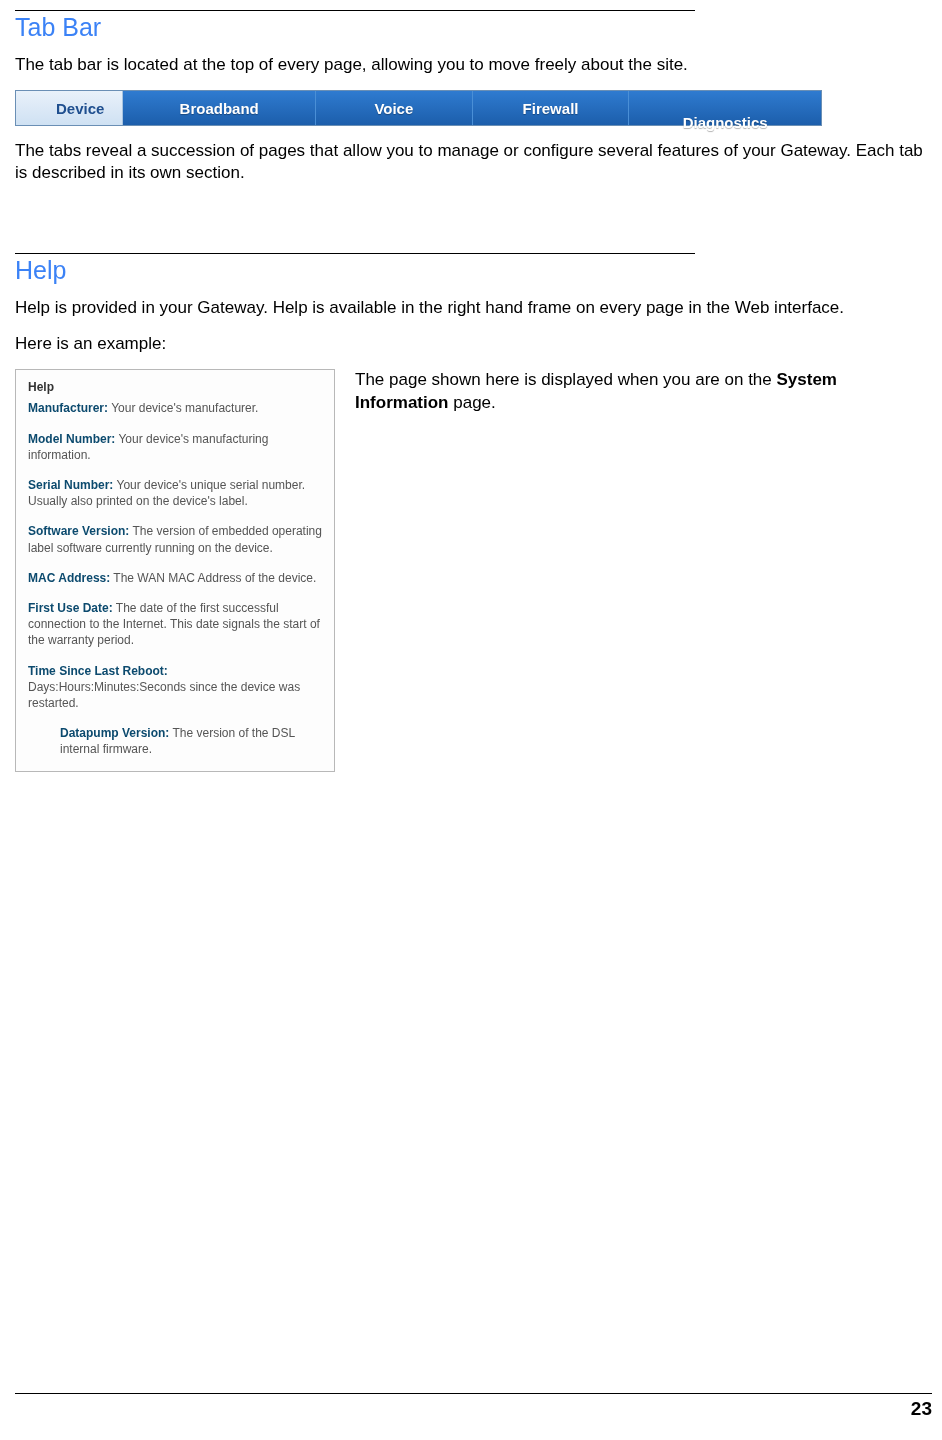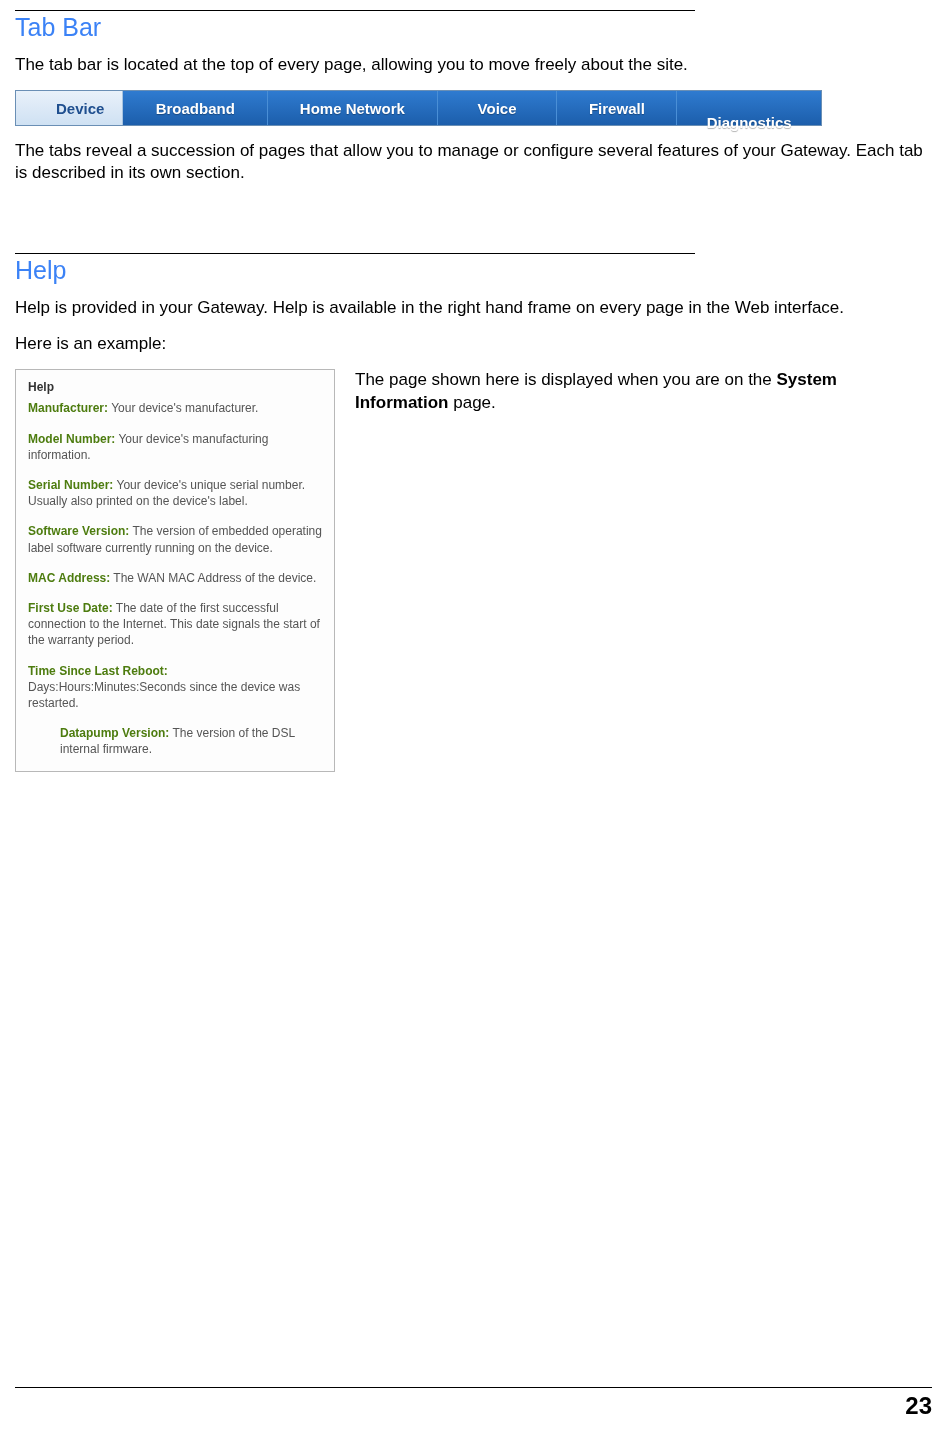--- a/index.html
+++ b/index.html
@@ -92,21 +92,21 @@
     color: #555;
     line-height: 1.35;
     margin-bottom: 14px;
   }
   .help-item:last-child {
     margin-bottom: 2px;
     margin-left: 32px;
   }
   .help-item .term {
     font-weight: bold;
-    color: #4d7c0f;
+    color: #0c4a6e;
   }
   .help-desc {
     font-size: 17px;
     line-height: 1.3;
     flex: 1;
     max-width: 510px;
   }
   .help-desc .bold {
     font-weight: bold;
   }
@@ -116,37 +116,36 @@
     left: 15px;
     right: 10px;
   }
   .footer-rule {
     border-top: 1px solid #000;
     margin-bottom: 4px;
   }
   .page-number {
     text-align: right;
     font-weight: bold;
-    font-size: 24px;
+    font-size: 19px;
   }
 </style>
 </head>
 <body>
 
 <div class="page">
 
   <div class="top-rule"></div>
   <h2 class="section-heading">Tab Bar</h2>
   <p class="body-text">The tab bar is located at the top of every page, allowing you to move freely about the site.</p>
 
   <div class="tabbar-wrap">
     <div class="tabbar">
       <div class="tab active">Device</div>
       <div class="tab" style="flex:1.3">Broadband</div>
-      <div class="tab" style="flex:1.6">Home Network</div>
       <div class="tab" style="flex:1">Voice</div>
       <div class="tab" style="flex:1">Firewall</div>
       <div class="tab" style="flex:1.3">Diagnostics</div>
     </div>
   </div>
 
   <p class="body-text">The tabs reveal a succession of pages that allow you to manage or configure several features of your Gateway. Each tab is described in its own section.</p>
 
   <div class="spacer"></div>
 

